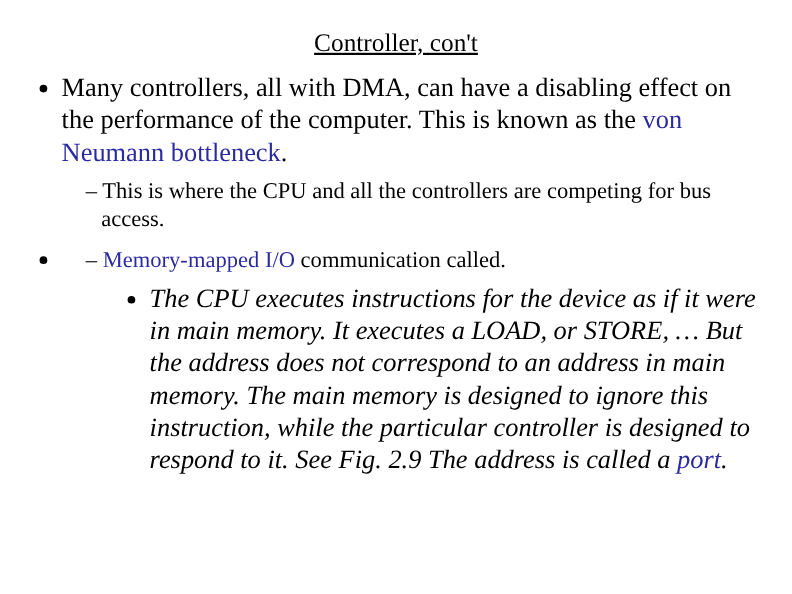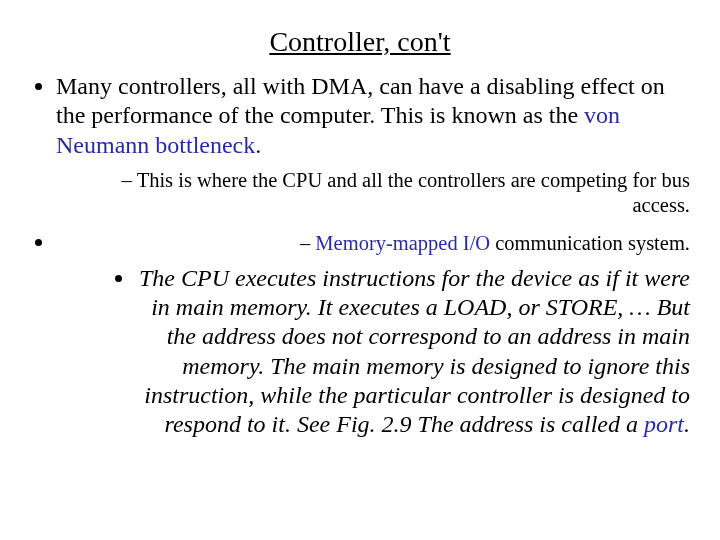--- a/index.html
+++ b/index.html
@@ -6,34 +6,34 @@
   body{
     width:720px;height:540px;
     background:#fff;
     font-family:"Times New Roman",Times,serif;
     color:#000;
     box-sizing:border-box;
     padding:26px 30px 0 30px;
   }
   .title{
     text-align:center;
-    font-size:28px;
+    font-size:23px;
     text-decoration:underline;
     margin-bottom:14px;
   }
   ul.b1{
     list-style-type:disc;
     margin:0;padding-left:26px;
     font-size:24px;line-height:1.22;
   }
   ul.b1 > li{margin-bottom:6px}
   ul.b2{
     list-style-type:none;
     margin:8px 0 10px 0;padding-left:22px;
-    font-size:20.5px;line-height:1.22;text-align:right;
+    font-size:20.5px;line-height:1.22;
   }
   ul.b2 > li{text-indent:-14px;padding-left:14px;margin-bottom:4px}
   ul.b2 > li::before{content:"– "}
   ul.b3{
     list-style-type:disc;
     margin:8px 0 0 0;padding-left:44px;
     font-size:24px;line-height:1.22;
     text-indent:0;
     font-style:italic;
   }
@@ -48,21 +48,21 @@
 <ul class="b1">
   <li>
     <span>Many controllers, all with DMA, can have a disabling effect on the performance of the computer.  This is known as the </span><span class="term">von Neumann bottleneck</span><span>.</span>
     <ul class="b2">
       <li><span>This is where the CPU and all the controllers are competing for bus access.</span></li>
     </ul>
   </li>
   <li>
     <ul class="b2">
       <li>
-        <span class="term">Memory-mapped I/O</span><span> communication system.</span>
+        <span class="term">Memory-mapped I/O</span><span> communication called.</span>
         <ul class="b3">
           <li>
             <span>The CPU executes instructions for the device as if it were in main memory.  It executes a LOAD, or STORE, … But the address does not correspond to an address in main memory.  The main memory is designed to ignore this instruction, while the particular controller is designed to respond to it.  See Fig. 2.9  The address is called a </span><span class="term">port</span><span>.</span>
           </li>
         </ul>
       </li>
     </ul>
   </li>
 </ul>
 

